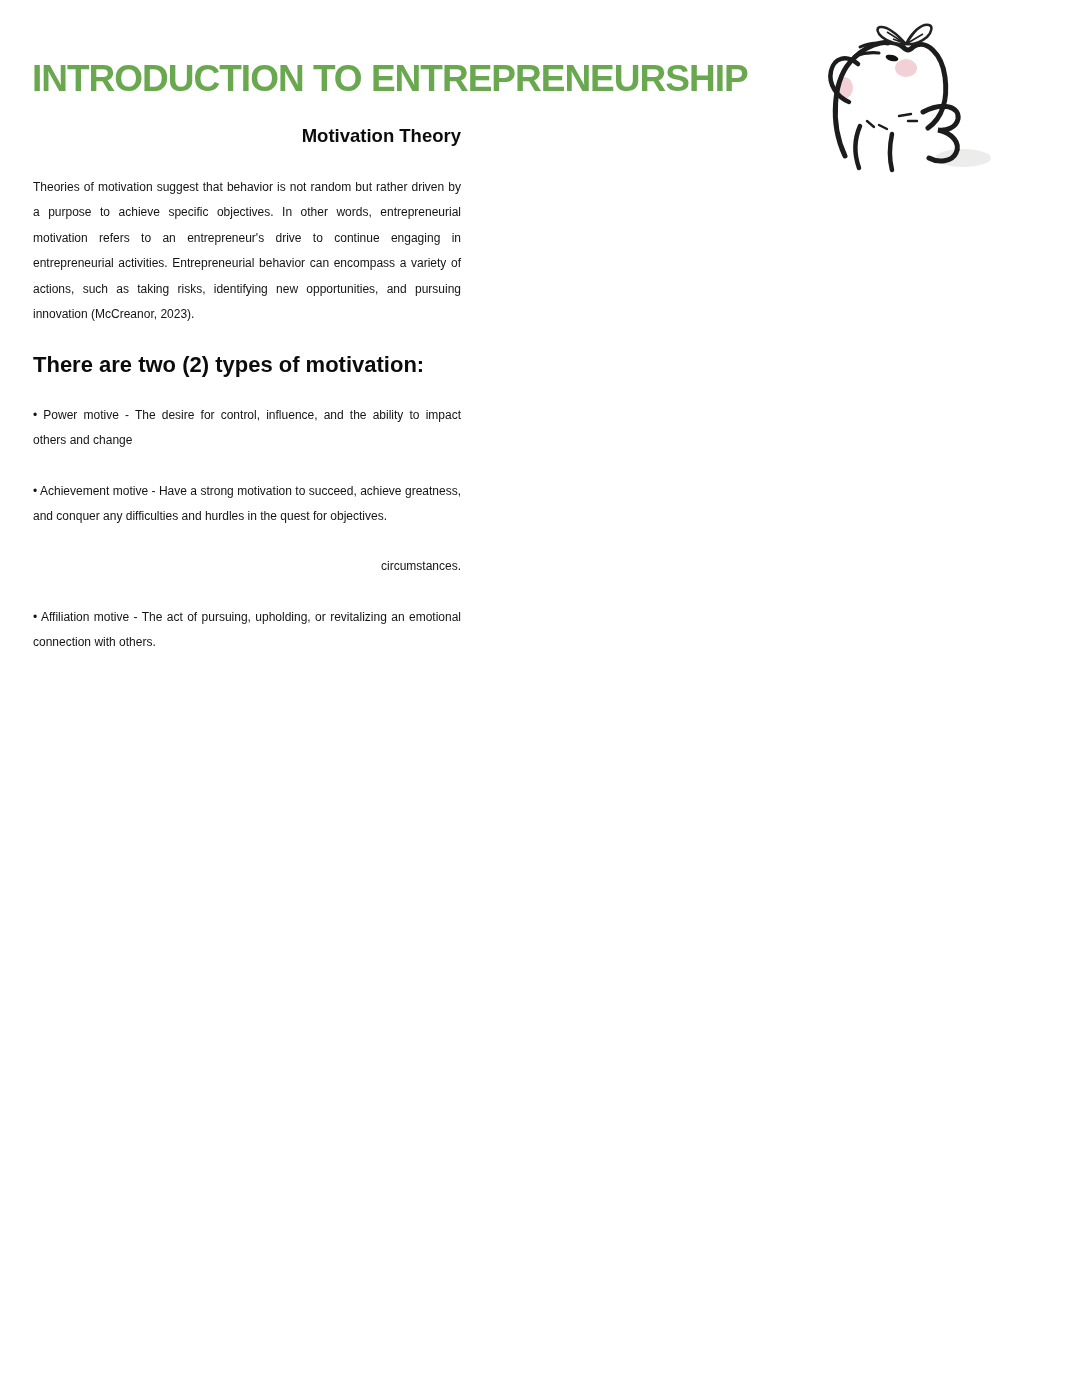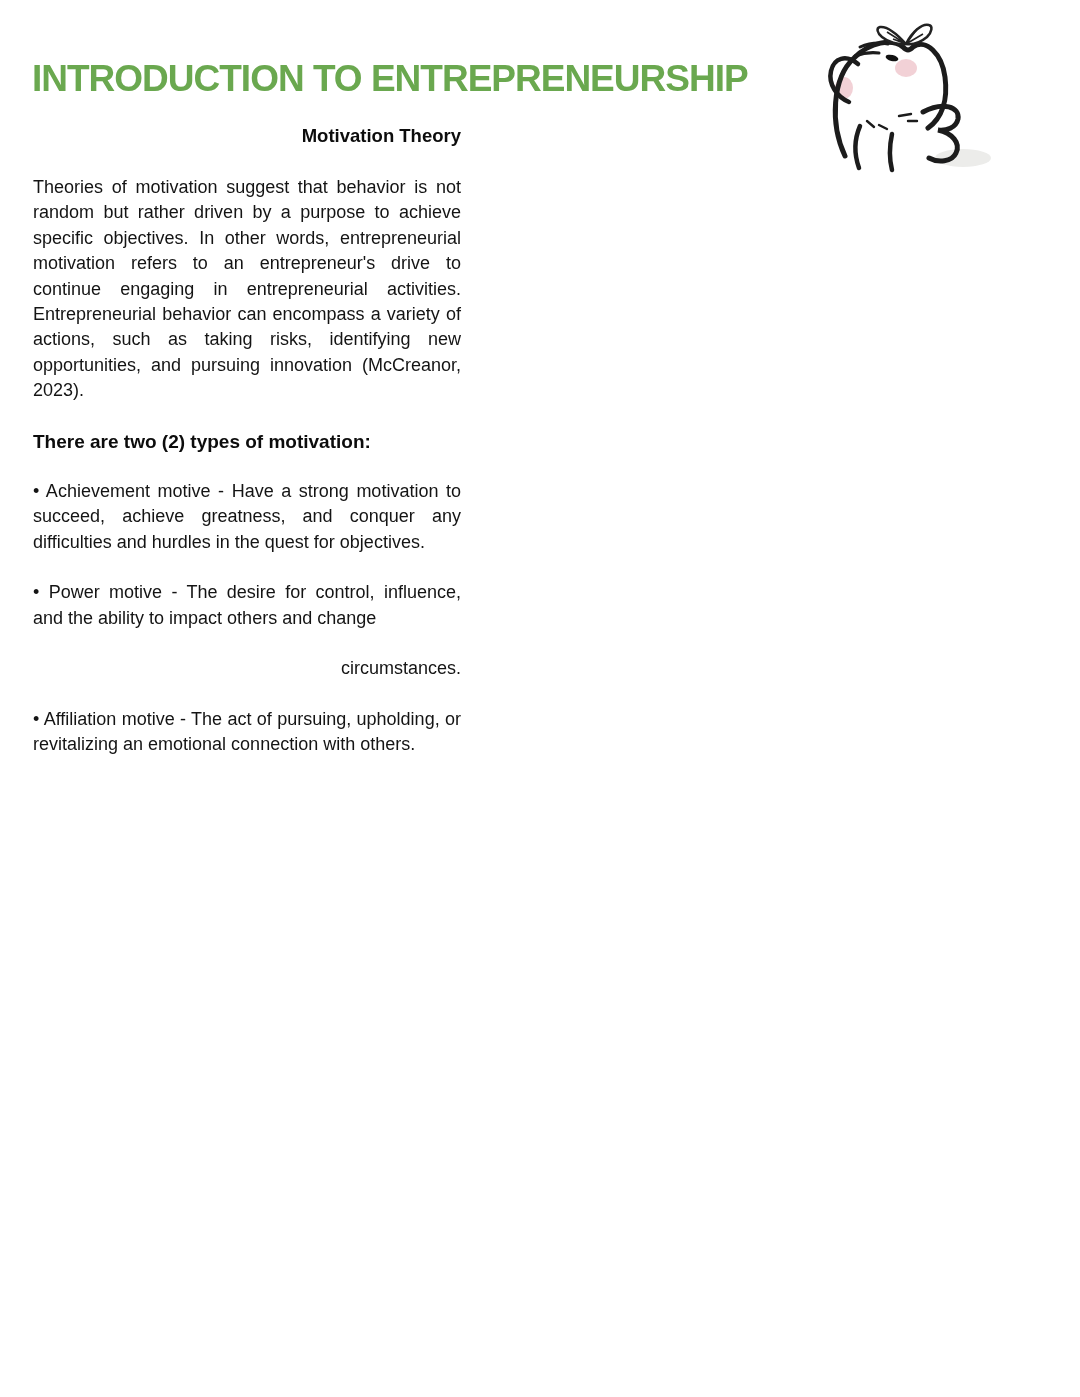--- a/index.html
+++ b/index.html
@@ -42,28 +42,28 @@
   }
   .column h2 {
     font-size: 18.5px;
     font-weight: bold;
     margin: 0 0 27px 0;
     line-height: 25px;
     color: #0c0c0c;
     text-align: right;
   }
   .column h3 {
-    font-size: 19px;
+    font-size: 22px;
     font-weight: bold;
     margin: 0 0 25px 0;
     line-height: 25.4px;
     color: #0c0c0c;
   }
   .column p {
-    font-size: 18px;
+    font-size: 12px;
     line-height: 25.4px;
     margin: 0 0 25px 0;
     text-align: justify;
     color: #141414;
   }
   .column p.no-justify {
     text-align: right;
   }
 </style>
 </head>
@@ -106,22 +106,22 @@
 
   <main class="column">
     <h2>Motivation Theory</h2>
 
     <p>Theories of motivation suggest that behavior is not random but rather driven by a purpose to achieve specific objectives. In other words, entrepreneurial motivation refers to an entrepreneur's drive to continue engaging in entrepreneurial activities. Entrepreneurial behavior can encompass a variety of actions, such as taking risks, identifying new opportunities, and pursuing innovation (McCreanor, 2023).</p>
 
     <h3>There are two (2) types of motivation:</h3>
 
 
 
+    <p>• Power motive - The desire for control, influence, and the ability to impact others and change</p>
+
     <p>• Achievement motive - Have a strong motivation to succeed, achieve greatness, and conquer any difficulties and hurdles in the quest for objectives.</p>
-
-    <p>• Power motive - The desire for control, influence, and the ability to impact others and change</p>
 
     <p class="no-justify">circumstances.</p>
 
     <p>• Affiliation motive - The act of pursuing, upholding, or revitalizing an emotional connection with others.</p>
   </main>
 
 </div>
 
 </body></html>

